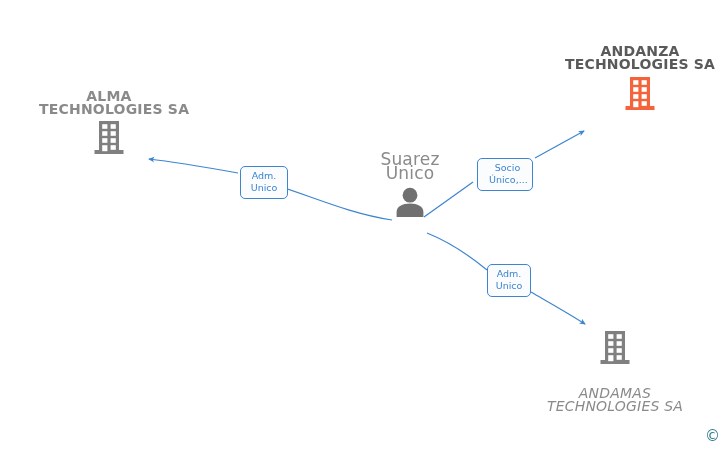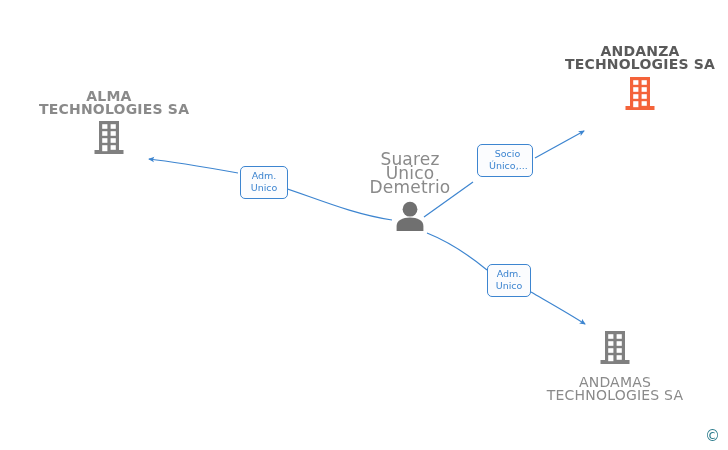--- a/index.html
+++ b/index.html
@@ -178,46 +178,45 @@
           <rect x="18.6" y="4.2" width="5.2" height="4.6"></rect>
           <rect x="10.2" y="11.2" width="5.2" height="4.6"></rect>
           <rect x="18.6" y="11.2" width="5.2" height="4.6"></rect>
           <rect x="10.2" y="18.2" width="5.2" height="4.6"></rect>
           <rect x="18.6" y="18.2" width="5.2" height="4.6"></rect>
           <rect x="10.2" y="25.2" width="5.2" height="6.0"></rect>
           <rect x="18.6" y="25.2" width="5.2" height="4.6"></rect>
         </g>
       </svg>
     </span>
-    <div class="node-caption company-caption" style="margin-top:4px;">
+    <div class="node-caption company-caption" style="margin-top:15px;font-style:italic;">
       <div>ANDAMAS</div>
       <div>TECHNOLOGIES SA</div>
     </div>
   </div>
 
   <div class="node" style="left:345px; top:152px; width:130px;">
     <div class="node-caption person-caption">
       <div>Suarez</div>
       <div>Unico</div>
-      <div>Demetrio</div>
     </div>
     <span class="icon-wrap">
       <svg width="34" height="32" viewBox="0 0 34 32" xmlns="http://www.w3.org/2000/svg" style="margin-top:6px;">
         <circle cx="17" cy="9.2" r="7.4" fill="#707070"></circle>
         <path d="M 3.6 31 L 3.6 26 C 3.6 20.3 9.6 17.4 17 17.4 C 24.4 17.4 30.4 20.3 30.4 26 L 30.4 31 Z" fill="#707070"></path>
       </svg>
     </span>
   </div>
 
   <div class="edge-label" style="left:240px; top:166px; width:48px;">
     <span>Adm.</span>
     <span>Unico</span>
   </div>
 
-  <div class="edge-label" style="left:477px; top:144px; width:56px;padding-left:11px;">
+  <div class="edge-label" style="left:477px; top:158px; width:56px;padding-left:11px;">
     <span>Socio</span>
     <span>Único,...</span>
   </div>
 
   <div class="edge-label" style="left:487px; top:264px; width:44px;">
     <span>Adm.</span>
     <span>Unico</span>
   </div>
 
   <div id="watermark">

